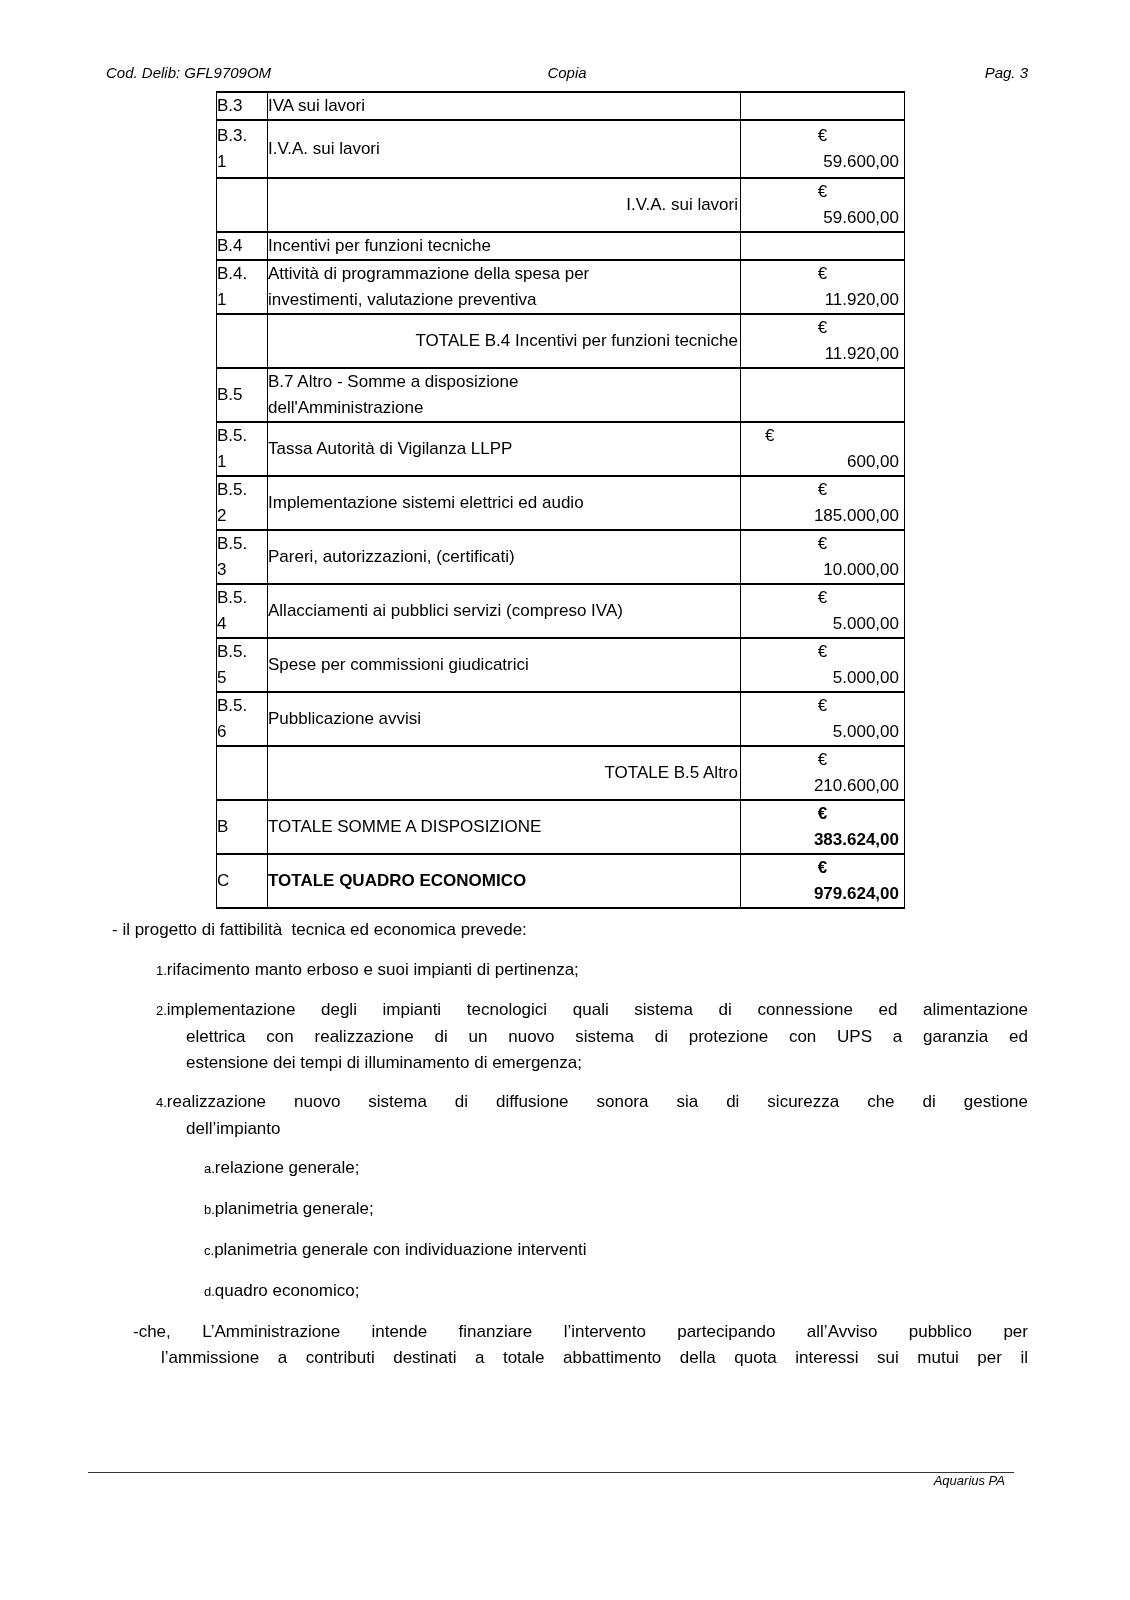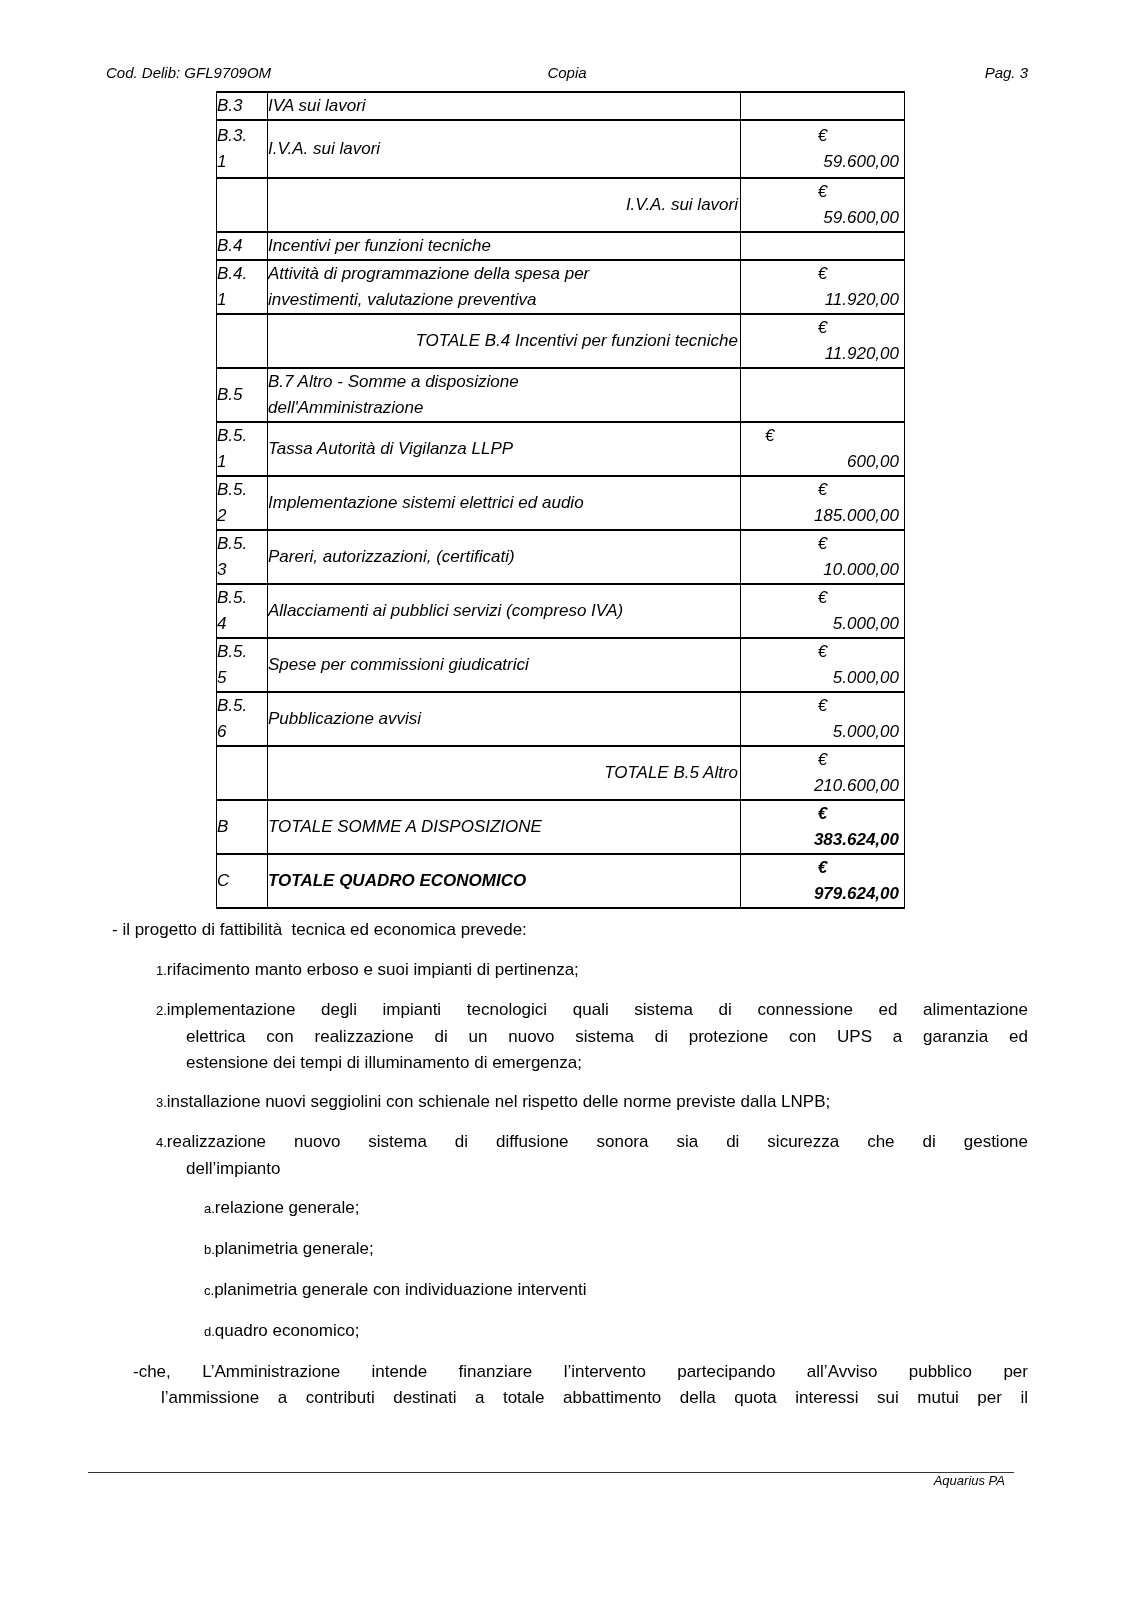--- a/index.html
+++ b/index.html
@@ -23,21 +23,20 @@
   .doc-header .hl{text-align:left;}
   .doc-header .hc{text-align:center;}
   .doc-header .hr{text-align:right;}
 
   
   table.qe{
     border-collapse:collapse;
     table-layout:fixed;
     width:688px;
     margin:9px 0 0 110px;
-    font-style:italic;
   }
   table.qe td{
     border:1px solid #000;
     border-top-width:2px;border-bottom-width:2px;
     vertical-align:middle;
     padding:0;
     overflow:hidden;
   }
   td.code{padding-left:4px;white-space:pre-line;}
   td.desc{padding-left:5px;white-space:pre-line;}
@@ -234,23 +233,20 @@
     <div class="numbers">
         <div class="list-item">
           <div class="line first"><span class="marker">1.</span><span>rifacimento manto erboso e suoi impianti di pertinenza;</span></div>
         </div>
         <div class="list-item">
           <div class="line j first"><span class="marker">2.</span><span>implementazione degli impianti tecnologici quali sistema di connessione ed alimentazione</span></div>
           <div class="line j"><span>elettrica con realizzazione di un nuovo sistema di protezione con UPS a garanzia ed</span></div>
           <div class="line"><span>estensione dei tempi di illuminamento di emergenza;</span></div>
         </div>
         <div class="list-item">
-          <div class="line first"><span class="marker">3.</span><span>installazione nuovi seggiolini con schienale nel rispetto delle norme previste dalla LNPB;</span></div>
-        </div>
-        <div class="list-item">
           <div class="line j first"><span class="marker">4.</span><span>realizzazione nuovo sistema di diffusione sonora sia di sicurezza che di gestione</span></div>
           <div class="line"><span>dell’impianto</span></div>
         </div>
       </div>
 
 
     <div class="letters">
         <div class="list-item">
           <div class="line first"><span class="marker">a.</span><span>relazione generale;</span></div>
         </div>

